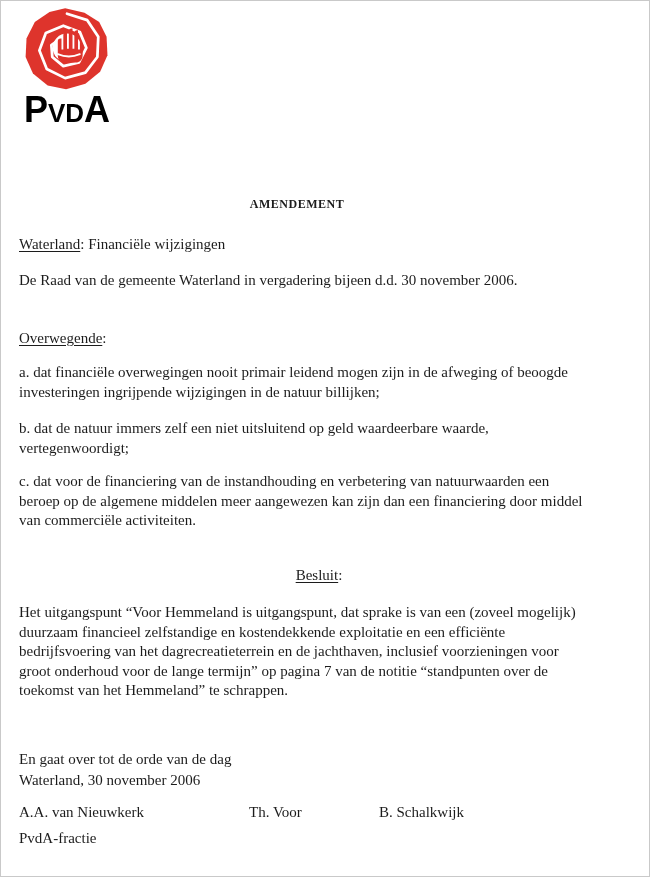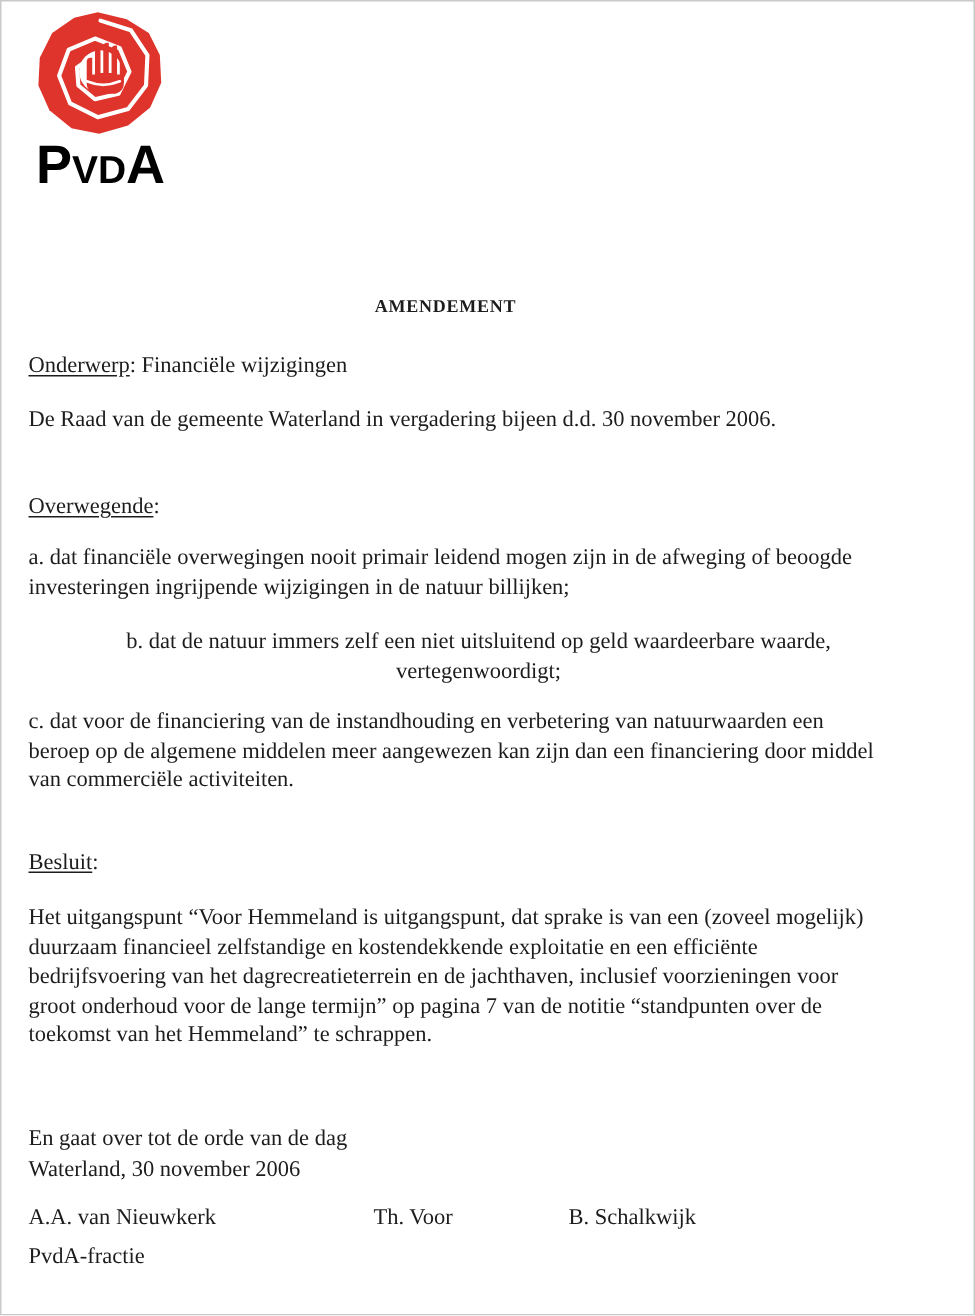--- a/index.html
+++ b/index.html
@@ -63,23 +63,23 @@
     white-space: nowrap;
   }
   .u {
     text-decoration: underline;
     text-underline-offset: 2px;
   }
   .subject      { top: 234px; }
   .intro        { top: 270px; }
   .overwegende  { top: 328px; }
   .para-a       { top: 362px; }
-  .para-b       { top: 418px; text-align: center; }
+  .para-b       { top: 418px; }
   .para-c       { top: 471px; }
-  .besluit      { top: 565px; }
+  .besluit      { top: 565px; text-align: center; }
   .decision     { top: 602px; }
   .closing      { top: 749px; }
   .place-date   { top: 770px; }
   .faction      { top: 828px; }
 
   .signatures {
     position: absolute;
     left: 18px;
     top: 802px;
     width: 600px;
@@ -103,21 +103,21 @@
       <path d="M50 8 L72 15 L84 33 L83 55 L70 72 L48 78 L28 68 L20 48 L27 29 L46 21 L64 28 L71 45 L63 61 L46 65 L34 55 L33 42 L43 35 L55 38 L58 48" fill="none" stroke="#ffffff" stroke-width="3" stroke-linejoin="round" stroke-linecap="round"></path>
       <circle cx="50" cy="45" r="15.5" fill="#ffffff"></circle>
       <path d="M40 54 L40 38 Q40 35 43 35 L44 35 L44 47 L46 47 L46 31 Q46 28 49 28 L50 28 L50 46 L52 46 L52 27 Q52 24 55 24 L56 24 L56 46 L58 46 L58 29 Q58 26 61 26 L62 26 L62 47 L64 47 L64 38 Q67 40 67 44 L67 53 Q67 59 61 61 L46 61 Q40 59 40 54 Z" fill="#de342c"></path>
       <path d="M40 52 Q52 57 64 52" fill="none" stroke="#ffffff" stroke-width="2" stroke-linecap="round"></path>
     </svg>
     <div class="logo-text"><span class="big">P</span><span class="sm">v</span><span class="sm">d</span><span class="big">A</span></div>
   </div>
 
   <h1 class="title">AMENDEMENT</h1>
 
-  <p class="tblock subject"><span class="u">Onderwerp</span><span>: Financiële wijzigingen</span></p>
+  <p class="tblock subject"><span class="u">Waterland</span><span>: Financiële wijzigingen</span></p>
 
   <p class="tblock intro">De Raad van de gemeente Waterland in vergadering bijeen d.d. 30 november 2006.</p>
 
   <p class="tblock overwegende"><span class="u">Overwegende</span><span>:</span></p>
 
   <p class="tblock para-a">a. dat financiële overwegingen nooit primair leidend mogen zijn in de afweging of beoogde
 investeringen ingrijpende wijzigingen in de natuur billijken;</p>
   <p class="tblock para-b">b. dat de natuur immers zelf een niet uitsluitend op geld waardeerbare waarde,
 vertegenwoordigt;</p>
   <p class="tblock para-c">c. dat voor de financiering van de instandhouding en verbetering van natuurwaarden een

